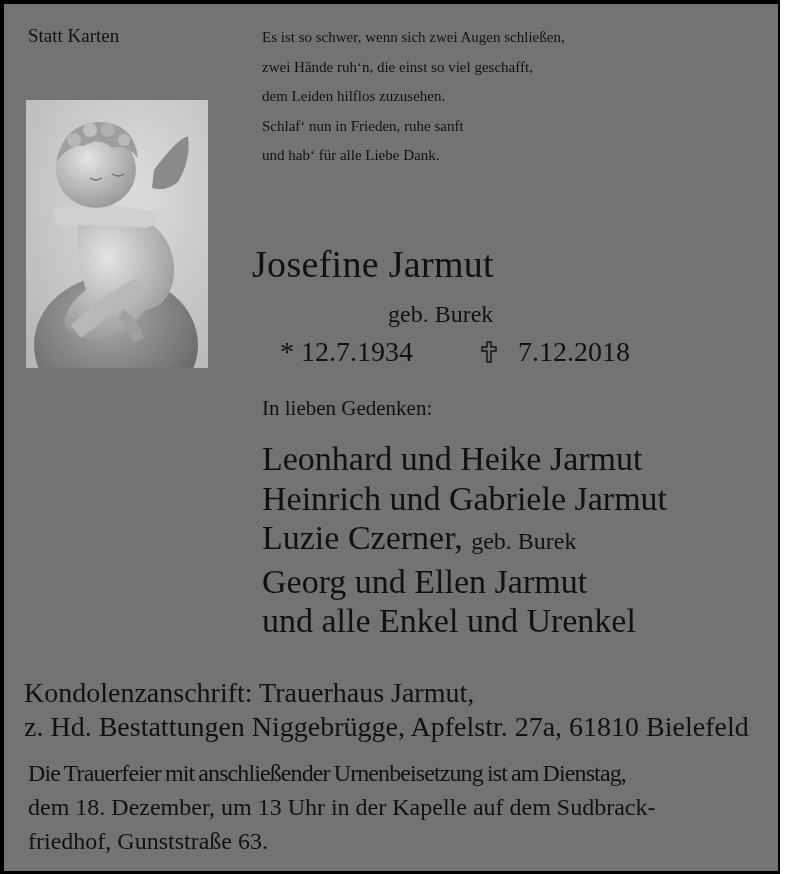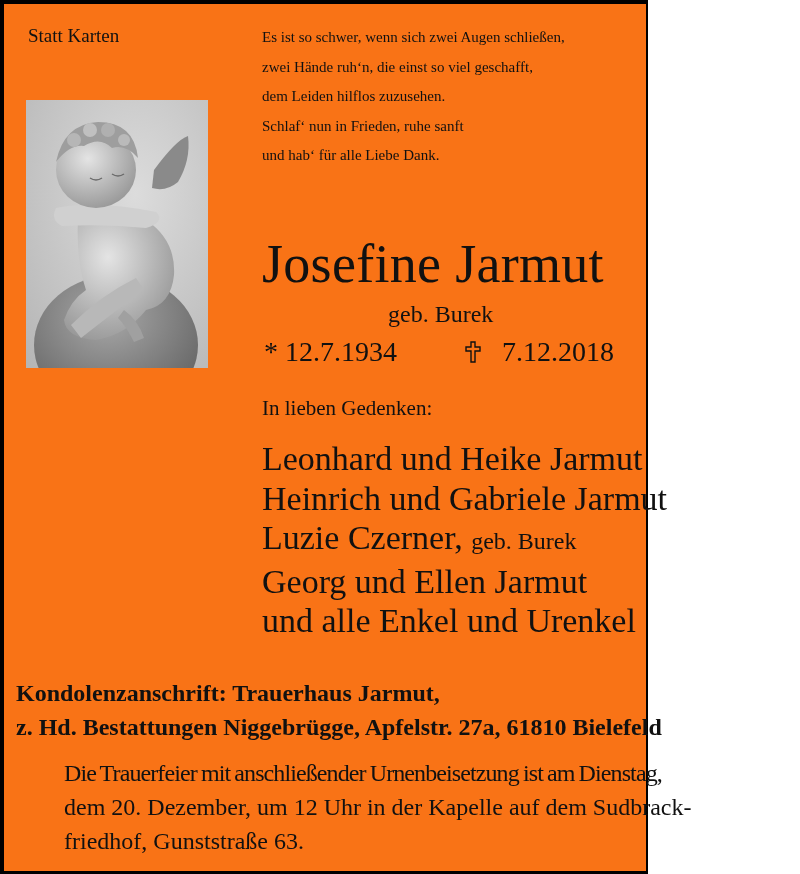--- a/index.html
+++ b/index.html
@@ -1,46 +1,46 @@
 <!DOCTYPE html>
 <html><head>
   <meta charset="utf-8">
   <style>
     html, body { margin: 0; padding: 0; background: #ffffff; }
     body { width: 800px; height: 874px; position: relative; overflow: hidden; }
     .frame {
-      position: absolute; left: 0; top: 0; width: 648px; height: 874px;
+      position: absolute; left: 0; top: 0; width: 780px; height: 874px;
       box-sizing: border-box;
       border-left: 4px solid #000; border-top: 4px solid #000;
       border-right: 2px solid #000; border-bottom: 3px solid #000;
-      background: #f97316;
+      background: #737373;
       font-family: "Liberation Serif", "DejaVu Serif", serif;
       color: #111;
     }
     .abs { position: absolute; white-space: nowrap; }
     .statt { left: 24px; top: 21px; font-size: 19px; }
     .poem { left: 258px; top: 19px; font-size: 15px; line-height: 29.5px; }
     .poem div { white-space: nowrap; }
     .photo {
       position: absolute; left: 22px; top: 96px; width: 182px; height: 268px;
       overflow: hidden; background: #c9c9c9;
     }
-    .name { left: 258px; top: 228px; font-size: 54px; line-height: 64px; letter-spacing: 0.3px; text-align: right; }
+    .name { left: 248px; top: 228px; font-size: 38px; line-height: 64px; letter-spacing: 0.3px; text-align: right; }
     .maiden { left: 384px; top: 297px; font-size: 24px; }
-    .dates { left: 260px; top: 332px; font-size: 28px; }
+    .dates { left: 276px; top: 332px; font-size: 28px; }
     .dates .gap { display: inline-block; width: 54px; }
     .cross { display: inline-block; vertical-align: -2px; margin-right: 14px; }
     .remember { left: 258px; top: 392px; font-size: 21px; }
     .mourners { left: 258px; top: 435px; font-size: 34px; line-height: 39.5px; }
     .mourners div { white-space: nowrap; }
     .mourners .small { font-size: 24px; }
-    .condol { left: 12px; top: 672px; font-size: 24px; line-height: 34px; font-weight: bold; }
+    .condol { left: 20px; top: 672px; font-size: 28px; line-height: 34px; }
     .condol div { white-space: nowrap; }
     .ceremony { left: 24px; top: 752px; font-size: 24px; line-height: 34px; }
-    .ceremony div { white-space: nowrap; margin-left: 36px; }
+    .ceremony div { white-space: nowrap; }
     .ceremony .l1 { letter-spacing: -0.9px; word-spacing: -1px; }
   </style>
 </head>
 <body>
 
 <div class="frame">
 
   <div class="abs statt">Statt Karten</div>
 
   <div class="abs poem">
@@ -121,17 +121,17 @@
     <div>und alle Enkel und Urenkel</div>
   </div>
 
   <div class="abs condol">
     <div>Kondolenzanschrift: Trauerhaus Jarmut,</div>
     <div>z. Hd. Bestattungen Niggebrügge, Apfelstr. 27a, 61810 Bielefeld</div>
   </div>
 
   <div class="abs ceremony">
     <div class="l1">Die Trauerfeier mit anschließender Urnenbeisetzung ist am Dienstag,</div>
-    <div>dem 20. Dezember, um 12 Uhr in der Kapelle auf dem Sudbrack-</div>
+    <div>dem 18. Dezember, um 13 Uhr in der Kapelle auf dem Sudbrack-</div>
     <div>friedhof, Gunststraße 63.</div>
   </div>
 
 </div>
 
 </body></html>

